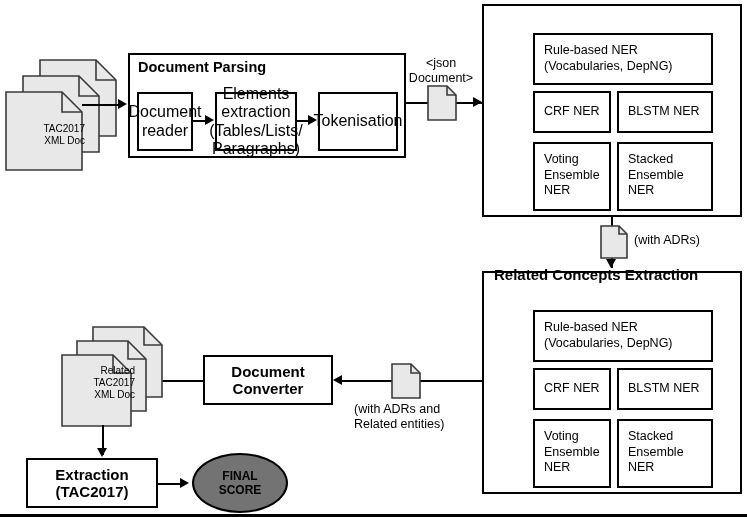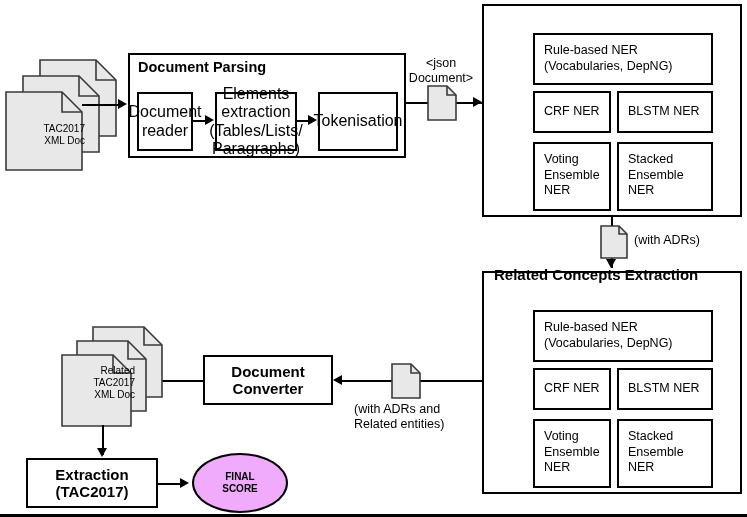--- a/index.html
+++ b/index.html
@@ -103,29 +103,29 @@
     position:absolute;
     font-size:10px;
     color:#000000;
     line-height:1.22;
     white-space:pre-line;
     text-align:right;
   }
   .ellipse{
     position:absolute;
     box-sizing:border-box;
-    background:#f0abfc;
+    background:#737373;
     border:2px solid #000000;
     border-radius:50%;
     display:flex;
     align-items:center;
     justify-content:center;
     text-align:center;
     font-weight:bold;
-    font-size:10px;
+    font-size:12px;
     line-height:1.2;
     white-space:pre-line;
   }
   .free-text{
     position:absolute;
     font-size:12.5px;
     color:#000000;
     line-height:1.2;
     white-space:pre-line;
     text-align:center;

